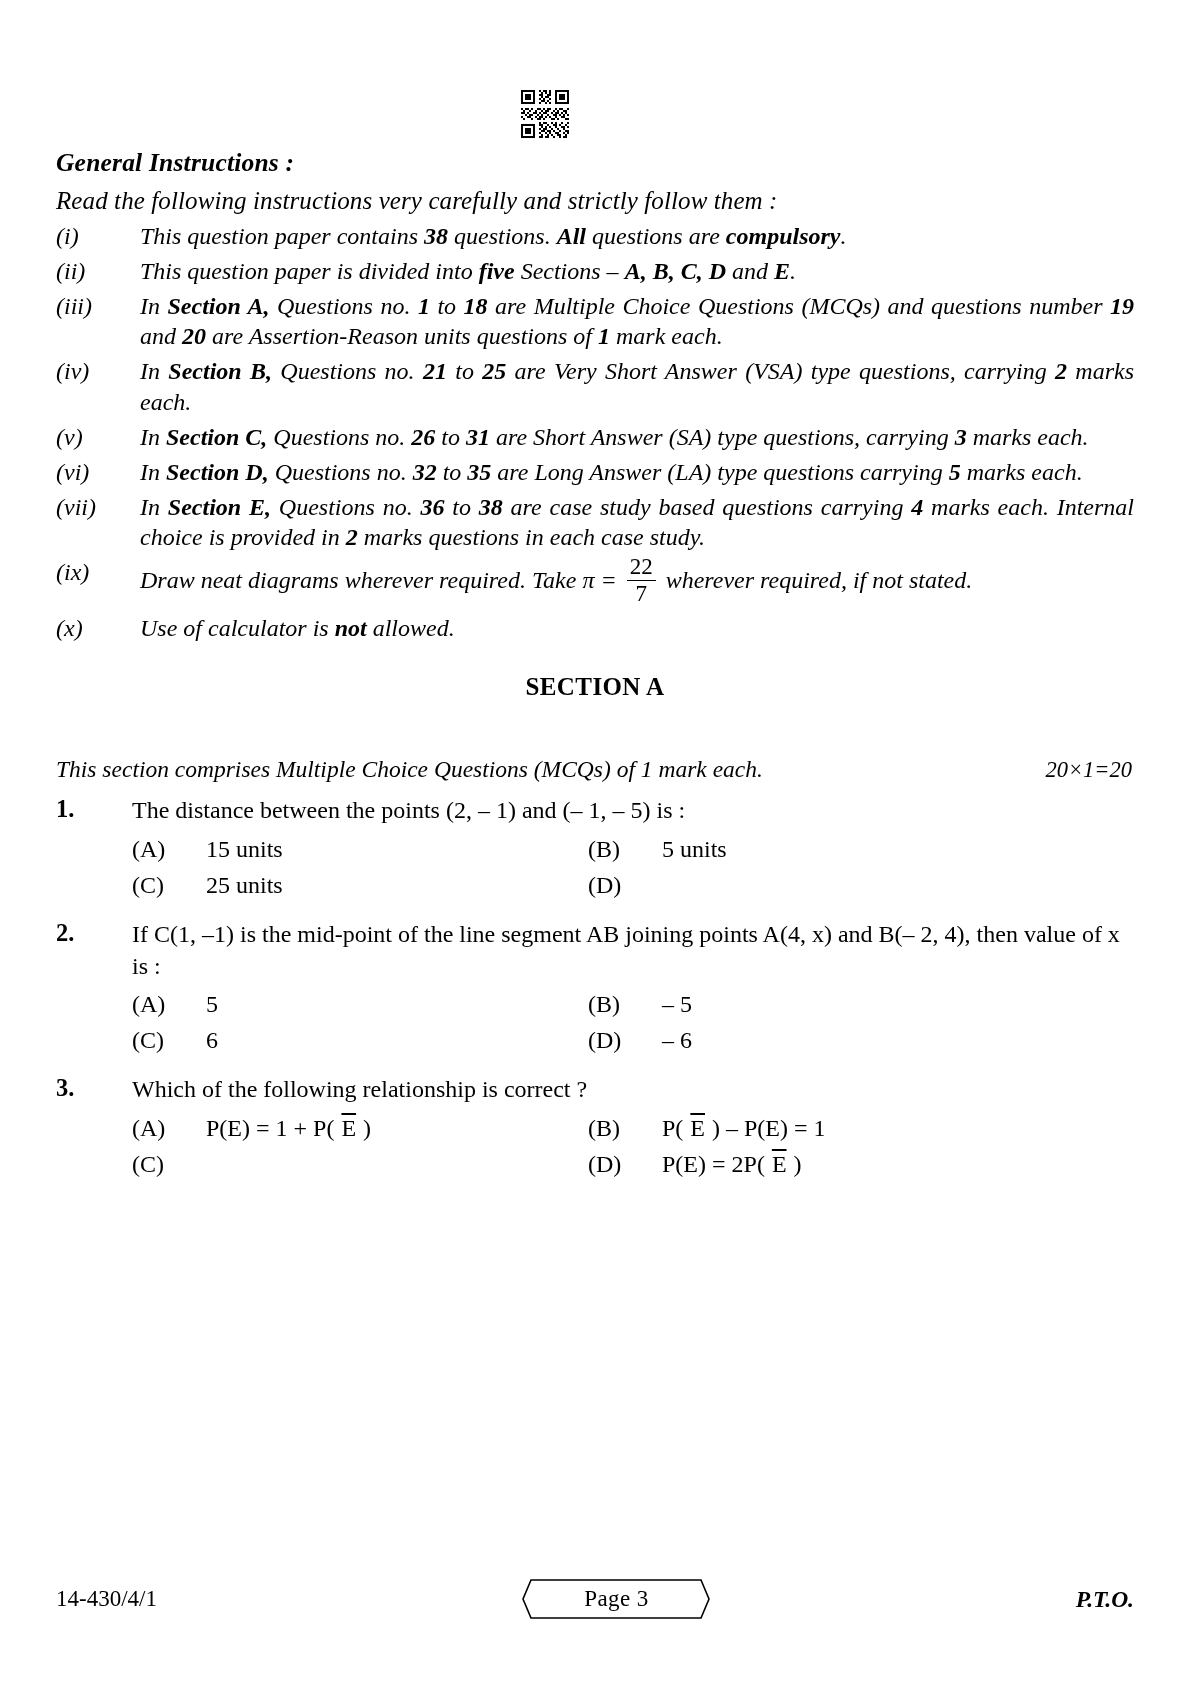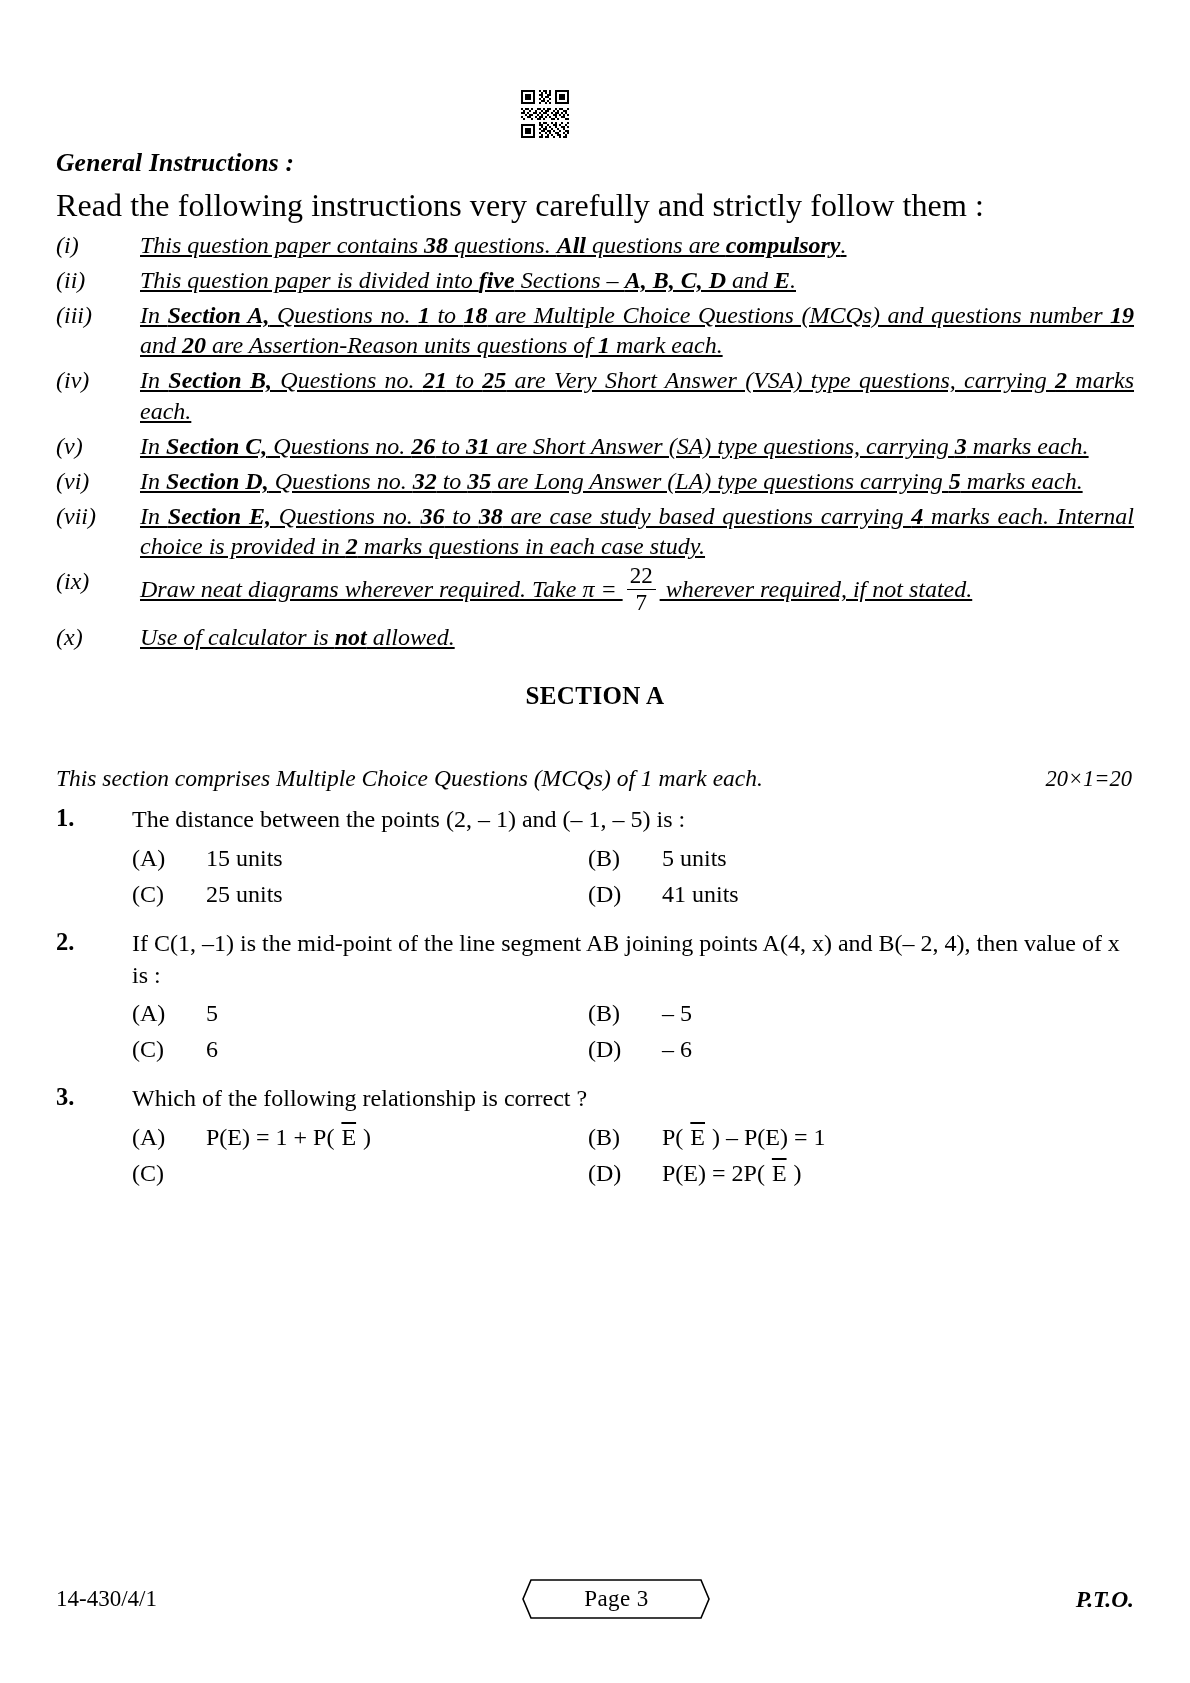--- a/index.html
+++ b/index.html
@@ -41,21 +41,22 @@
   }
 
   .gen-head {
     font-style: italic;
     font-weight: bold;
     font-size: 25.5px;
     letter-spacing: 0.2px;
     margin: 0 0 9px 0;
   }
   .read-line {
-    font-size: 32px;
+    font-style: italic;
+    font-size: 25px;
     margin: 0 0 6px 0;
     letter-spacing: 0.1px;
   }
 
   
   .instr {
     display: flex;
     font-style: italic;
     font-size: 24px;
     line-height: 1.285;
@@ -64,21 +65,20 @@
   .instr .num {
     width: 84px;
     flex: 0 0 84px;
     font-style: italic;
   }
   .instr .txt {
     flex: 1 1 auto;
     text-align: justify;
     text-justify: inter-word;
     hyphens: none;
-    text-decoration: underline;
   }
   .instr .txt.nojust { text-align: left; }
   .instr b { font-weight: bold; font-style: italic; }
 
   
   .frac {
     display: inline-flex;
     flex-direction: column;
     vertical-align: middle;
     text-align: center;
@@ -390,21 +390,20 @@
                 <span class="oval">5 units</span>
               </div>
             </div>
             <div class="opts">
               <div class="opt left">
                 <span class="olab">(C)</span>
                 <span class="oval">25 units</span>
               </div>
               <div class="opt right">
                 <span class="olab">(D)</span>
-                <span class="oval">41 units</span>
               </div>
             </div>
           </div>
         </div>
         <div class="gap-md"></div>
         <div class="q">
           <div class="qnum">2.</div>
           <div class="qbody">
             <div class="qtext">If C(1, –1) is the mid-point of the line segment AB joining points A(4, x) and B(– 2, 4), then value of x is :</div>
             <div class="opts">

